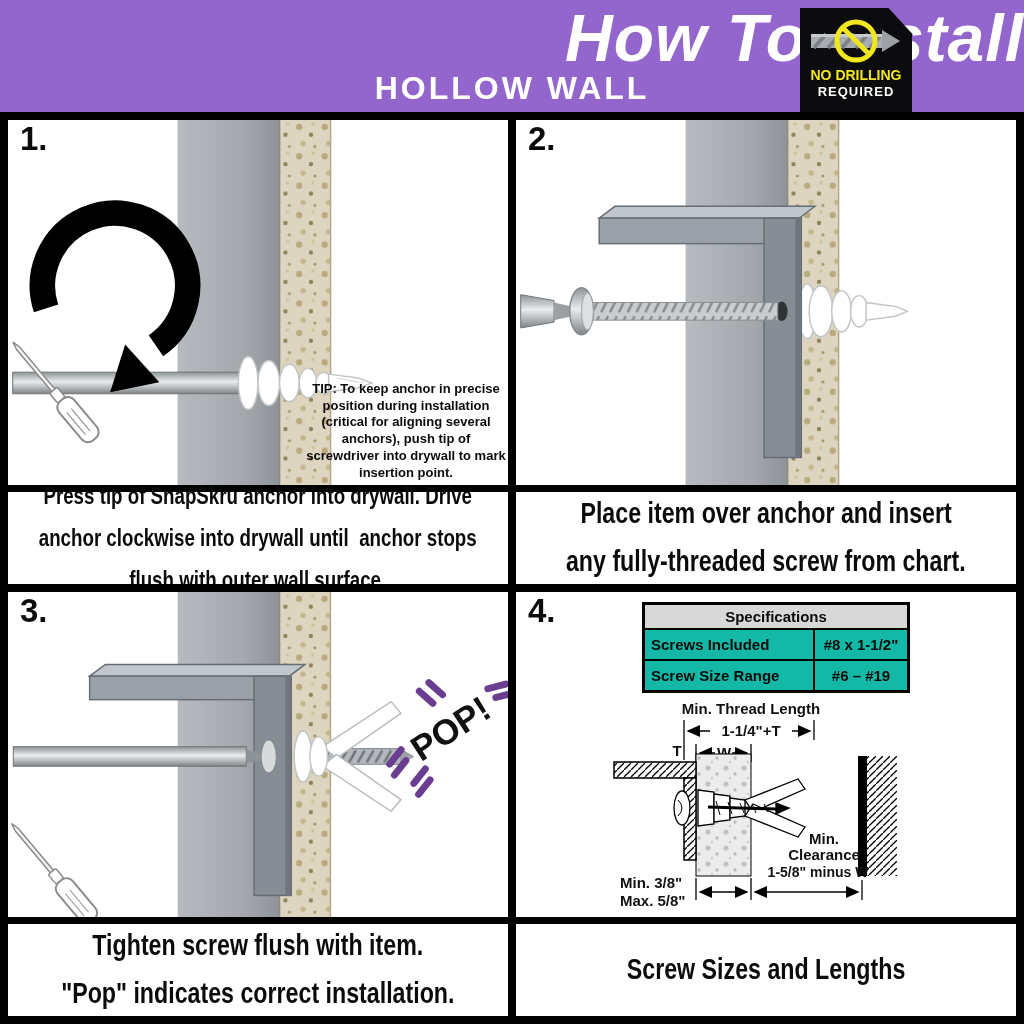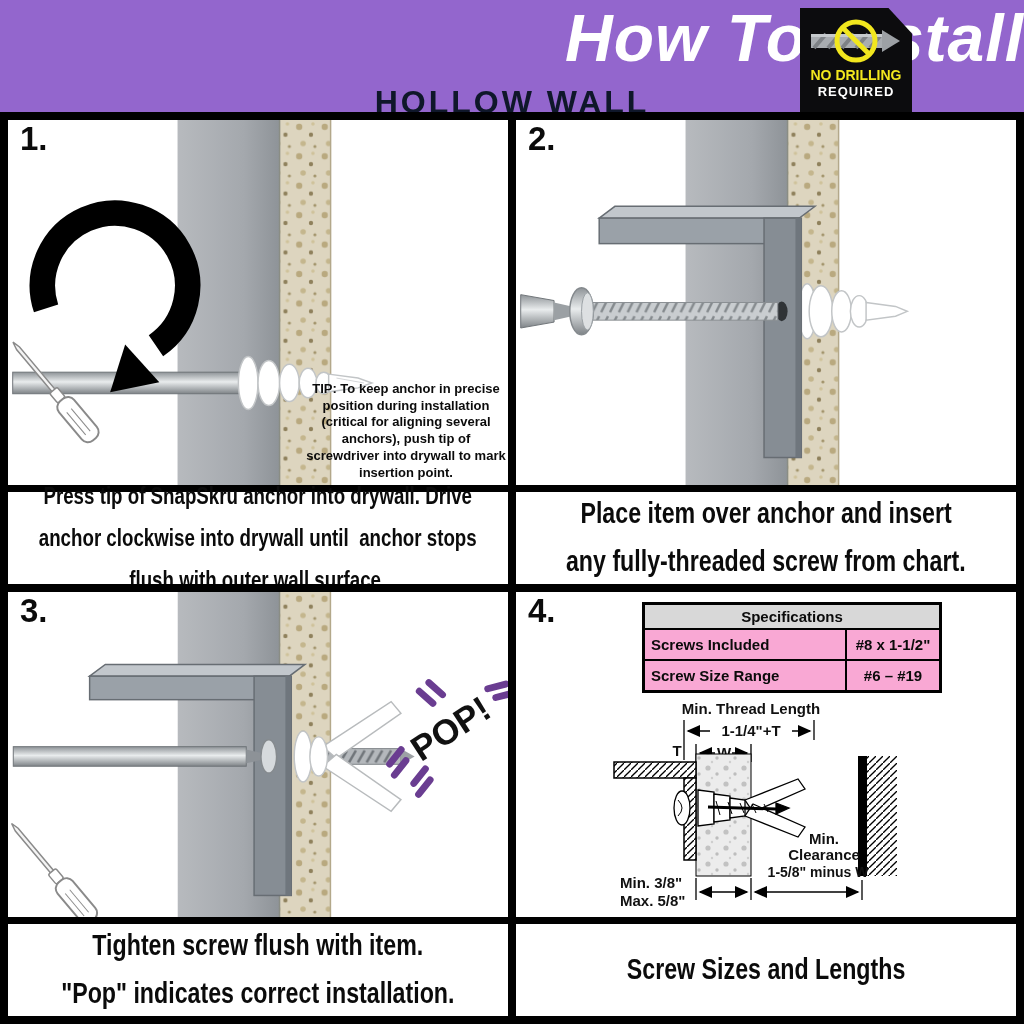--- a/index.html
+++ b/index.html
@@ -11,22 +11,22 @@
   .page{position:relative;width:1024px;height:1024px;background:#000;overflow:hidden;}
 
   
   .header{position:absolute;top:0;left:0;width:1024px;height:112px;background:#9366cd;}
   .title{
     width:100%;text-align:right;color:#fff;
     font-size:66px;font-weight:bold;font-style:italic;
     line-height:1;padding-top:5px;letter-spacing:1px;
   }
   .subtitle{
-    width:100%;text-align:center;color:#0f172a;
-    font-size:32px;font-weight:bold;letter-spacing:3px;line-height:1;margin-top:15px;
+    width:100%;text-align:center;color:#ffffff;
+    font-size:32px;font-weight:bold;letter-spacing:3px;line-height:1;margin-top:1px;
   }
   .badge{
     position:absolute;top:8px;right:112px;width:112px;height:116px;
     background:#0c0c0e;
     clip-path:polygon(0 0,79% 0,100% 22%,100% 100%,0 100%);
     display:flex;flex-direction:column;align-items:center;
   }
   .badge svg{margin-top:10px;}
   .badge-l1{color:#f2e71e;font-size:14px;font-weight:bold;line-height:1.2;margin-top:3px;}
   .badge-l2{color:#ffffff;font-size:13px;font-weight:bold;letter-spacing:1px;line-height:1.2;}
@@ -54,22 +54,22 @@
   
   .tool-label{position:absolute;left:0;top:282px;width:182px;text-align:center;z-index:5;}
   .tool-line{font-size:30px;font-weight:bold;color:#0b0b0b;white-space:nowrap;transform:scaleX(.82);line-height:1.18;}
   .tip{
     position:absolute;right:2px;bottom:3px;width:200px;z-index:5;
     font-size:13px;font-weight:bold;color:#0b0b0b;text-align:center;line-height:1.3;
   }
 
   
   .spec-table{
-    position:absolute;left:126px;top:10px;width:300px;z-index:5;
-    border-collapse:collapse;background:#f9a8d4;border:3px solid #000;padding-left:24px;
+    position:absolute;left:126px;top:10px;width:268px;z-index:5;
+    border-collapse:collapse;background:#14b8a6;border:3px solid #000;padding-left:24px;
   }
   .spec-table th{
     background:#d8d8d8;border:2px solid #000;font-size:15px;font-weight:bold;
     padding:3px 2px;color:#0b0b0b;
   }
   .spec-table td{
     border:2px solid #000;font-size:15px;font-weight:bold;color:#0b0b0b;padding:6px 6px;
   }
   .spec-table td.val{text-align:center;width:88px;padding:6px 2px;}
   .diagram{position:absolute;left:80px;top:108px;z-index:4;}

